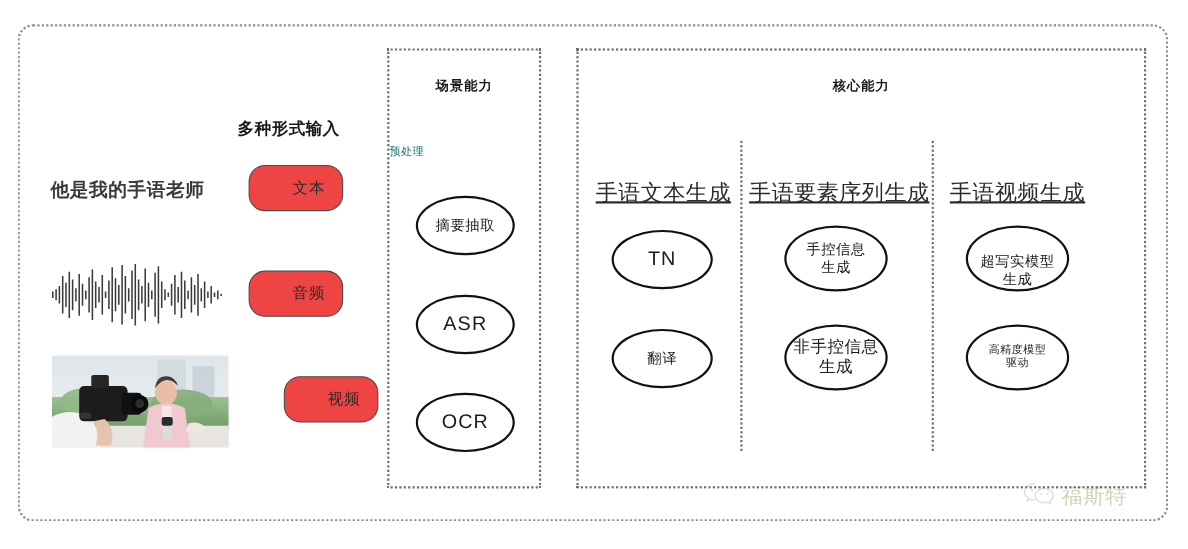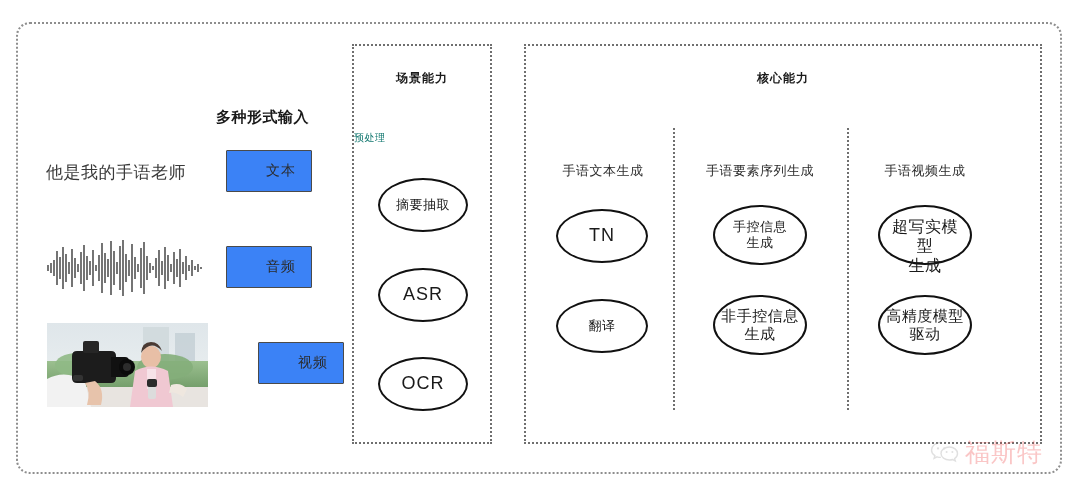--- a/index.html
+++ b/index.html
@@ -56,27 +56,28 @@
     color: #1a1a1a;
     letter-spacing: 0.5px;
     white-space: nowrap;
   }
   .input-sentence {
     position: absolute;
     font-size: 17px;
     color: #3a3a3a;
     white-space: nowrap;
     letter-spacing: 0.5px;
+    font-weight: bold;
   }
   .pill {
     position: absolute;
     box-sizing: border-box;
     border: 1.6px solid #4a4a4a;
-    border-radius: 1px;
-    background: #3b82f6;
+    border-radius: 15px;
+    background: #ef4444;
     display: flex;
     align-items: center;
     justify-content: center;
     font-size: 14px;
     color: #2b2b2b;
     letter-spacing: 1px;
     padding-left: 24px;
   }
 
   
@@ -106,24 +107,25 @@
     color: #1a1a1a;
     letter-spacing: 0.5px;
     padding: 0 6px;
   }
   .ellipse.latin { font-size: 18px; letter-spacing: 1px; }
 
   
   .col-label {
     position: absolute;
     text-align: center;
-    font-size: 13px;
+    font-size: 20px;
     color: #2b2b2b;
     white-space: nowrap;
     letter-spacing: 0.5px;
+    text-decoration: underline;
   }
   .sub-label {
     position: absolute;
     text-align: left;
     width: 100%;
     font-size: 10px;
     color: #0f766e;
     letter-spacing: 0.5px;
   }
 
@@ -137,22 +139,22 @@
 
   
   .watermark {
     position: absolute;
     display: flex;
     align-items: center;
     gap: 5px;
     opacity: 0.30;
   }
   .watermark-text {
-    font-size: 25px;
-    color: #ef4444;
+    font-size: 19px;
+    color: #4d7c0f;
     letter-spacing: 1px;
     white-space: nowrap;
   }
 </style>
 </head>
 <body>
 
 <div id="canvas">
 
   <div class="outer-frame"></div>
@@ -306,25 +308,25 @@
     <span style="white-space:pre-line;">手控信息
 生成</span>
   </div>
   <div class="ellipse" style="left:713px; top:295px; width:94px; height:60px;">
     <span style="white-space:pre-line; font-size:15px;">非手控信息
 生成</span>
   </div>
 
   <div class="col-label" style="left:862px; top:162px; width:126px;">手语视频生成</div>
   <div class="ellipse" style="left:878px; top:205px; width:94px; height:60px;">
-    <span style="white-space:pre-line; font-size:16px;margin-top:22px;">超写实模型
+    <span style="white-space:pre-line; font-size:13px;margin-top:22px;">超写实模型
 生成</span>
   </div>
   <div class="ellipse" style="left:878px; top:295px; width:94px; height:60px;">
-    <span style="white-space:pre-line; font-size:15px;">高精度模型
+    <span style="white-space:pre-line; font-size:10px;">高精度模型
 驱动</span>
   </div>
 
   <div class="watermark" style="left:930px; top:436px;">
     <span>
       <svg width="30" height="24" viewBox="0 0 30 24">
         <g fill="none" stroke="#9a9a9a" stroke-width="1.4">
           <path d="M11 3.5 C5.6 3.5 1.5 6.9 1.5 11 c0 2.3 1.3 4.4 3.4 5.7 l-0.8 2.6 l2.9 -1.5
                    c1.2 0.35 2.5 0.55 3.9 0.55"></path>
           <path d="M19.5 8 C14.8 8 11 10.9 11 14.5 c0 3.6 3.8 6.5 8.5 6.5 c1.1 0 2.2 -0.17 3.2 -0.47

